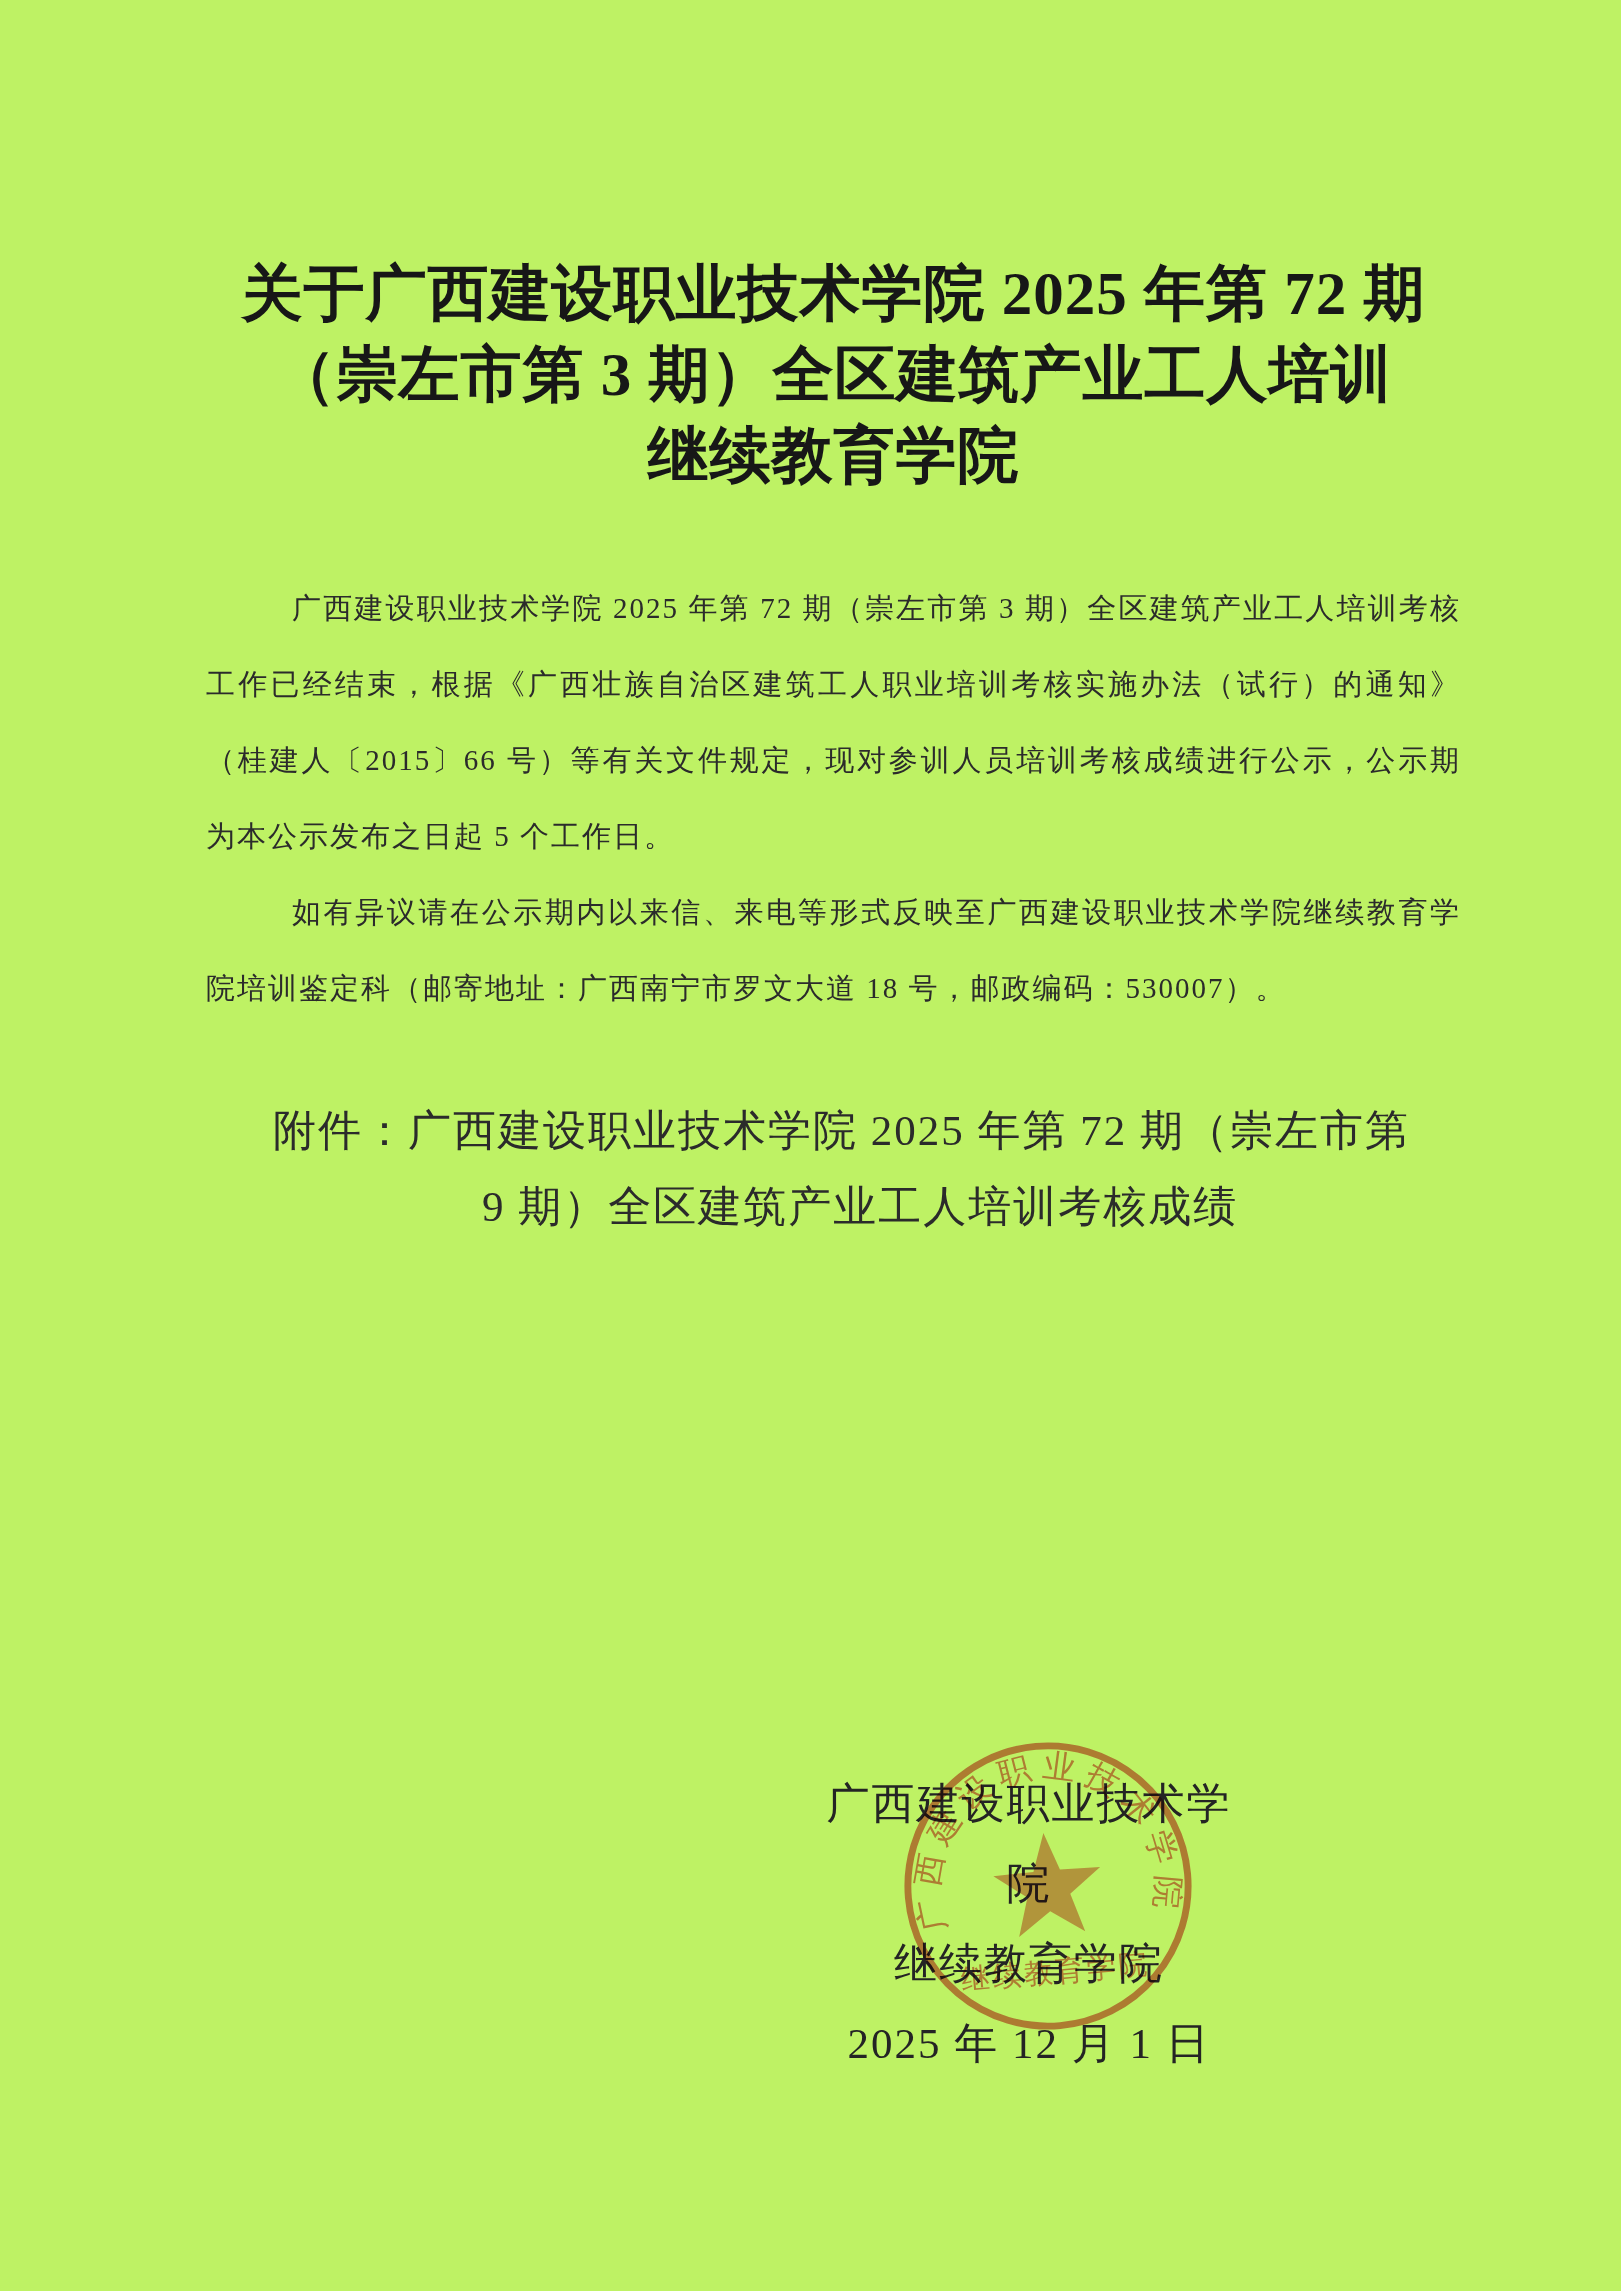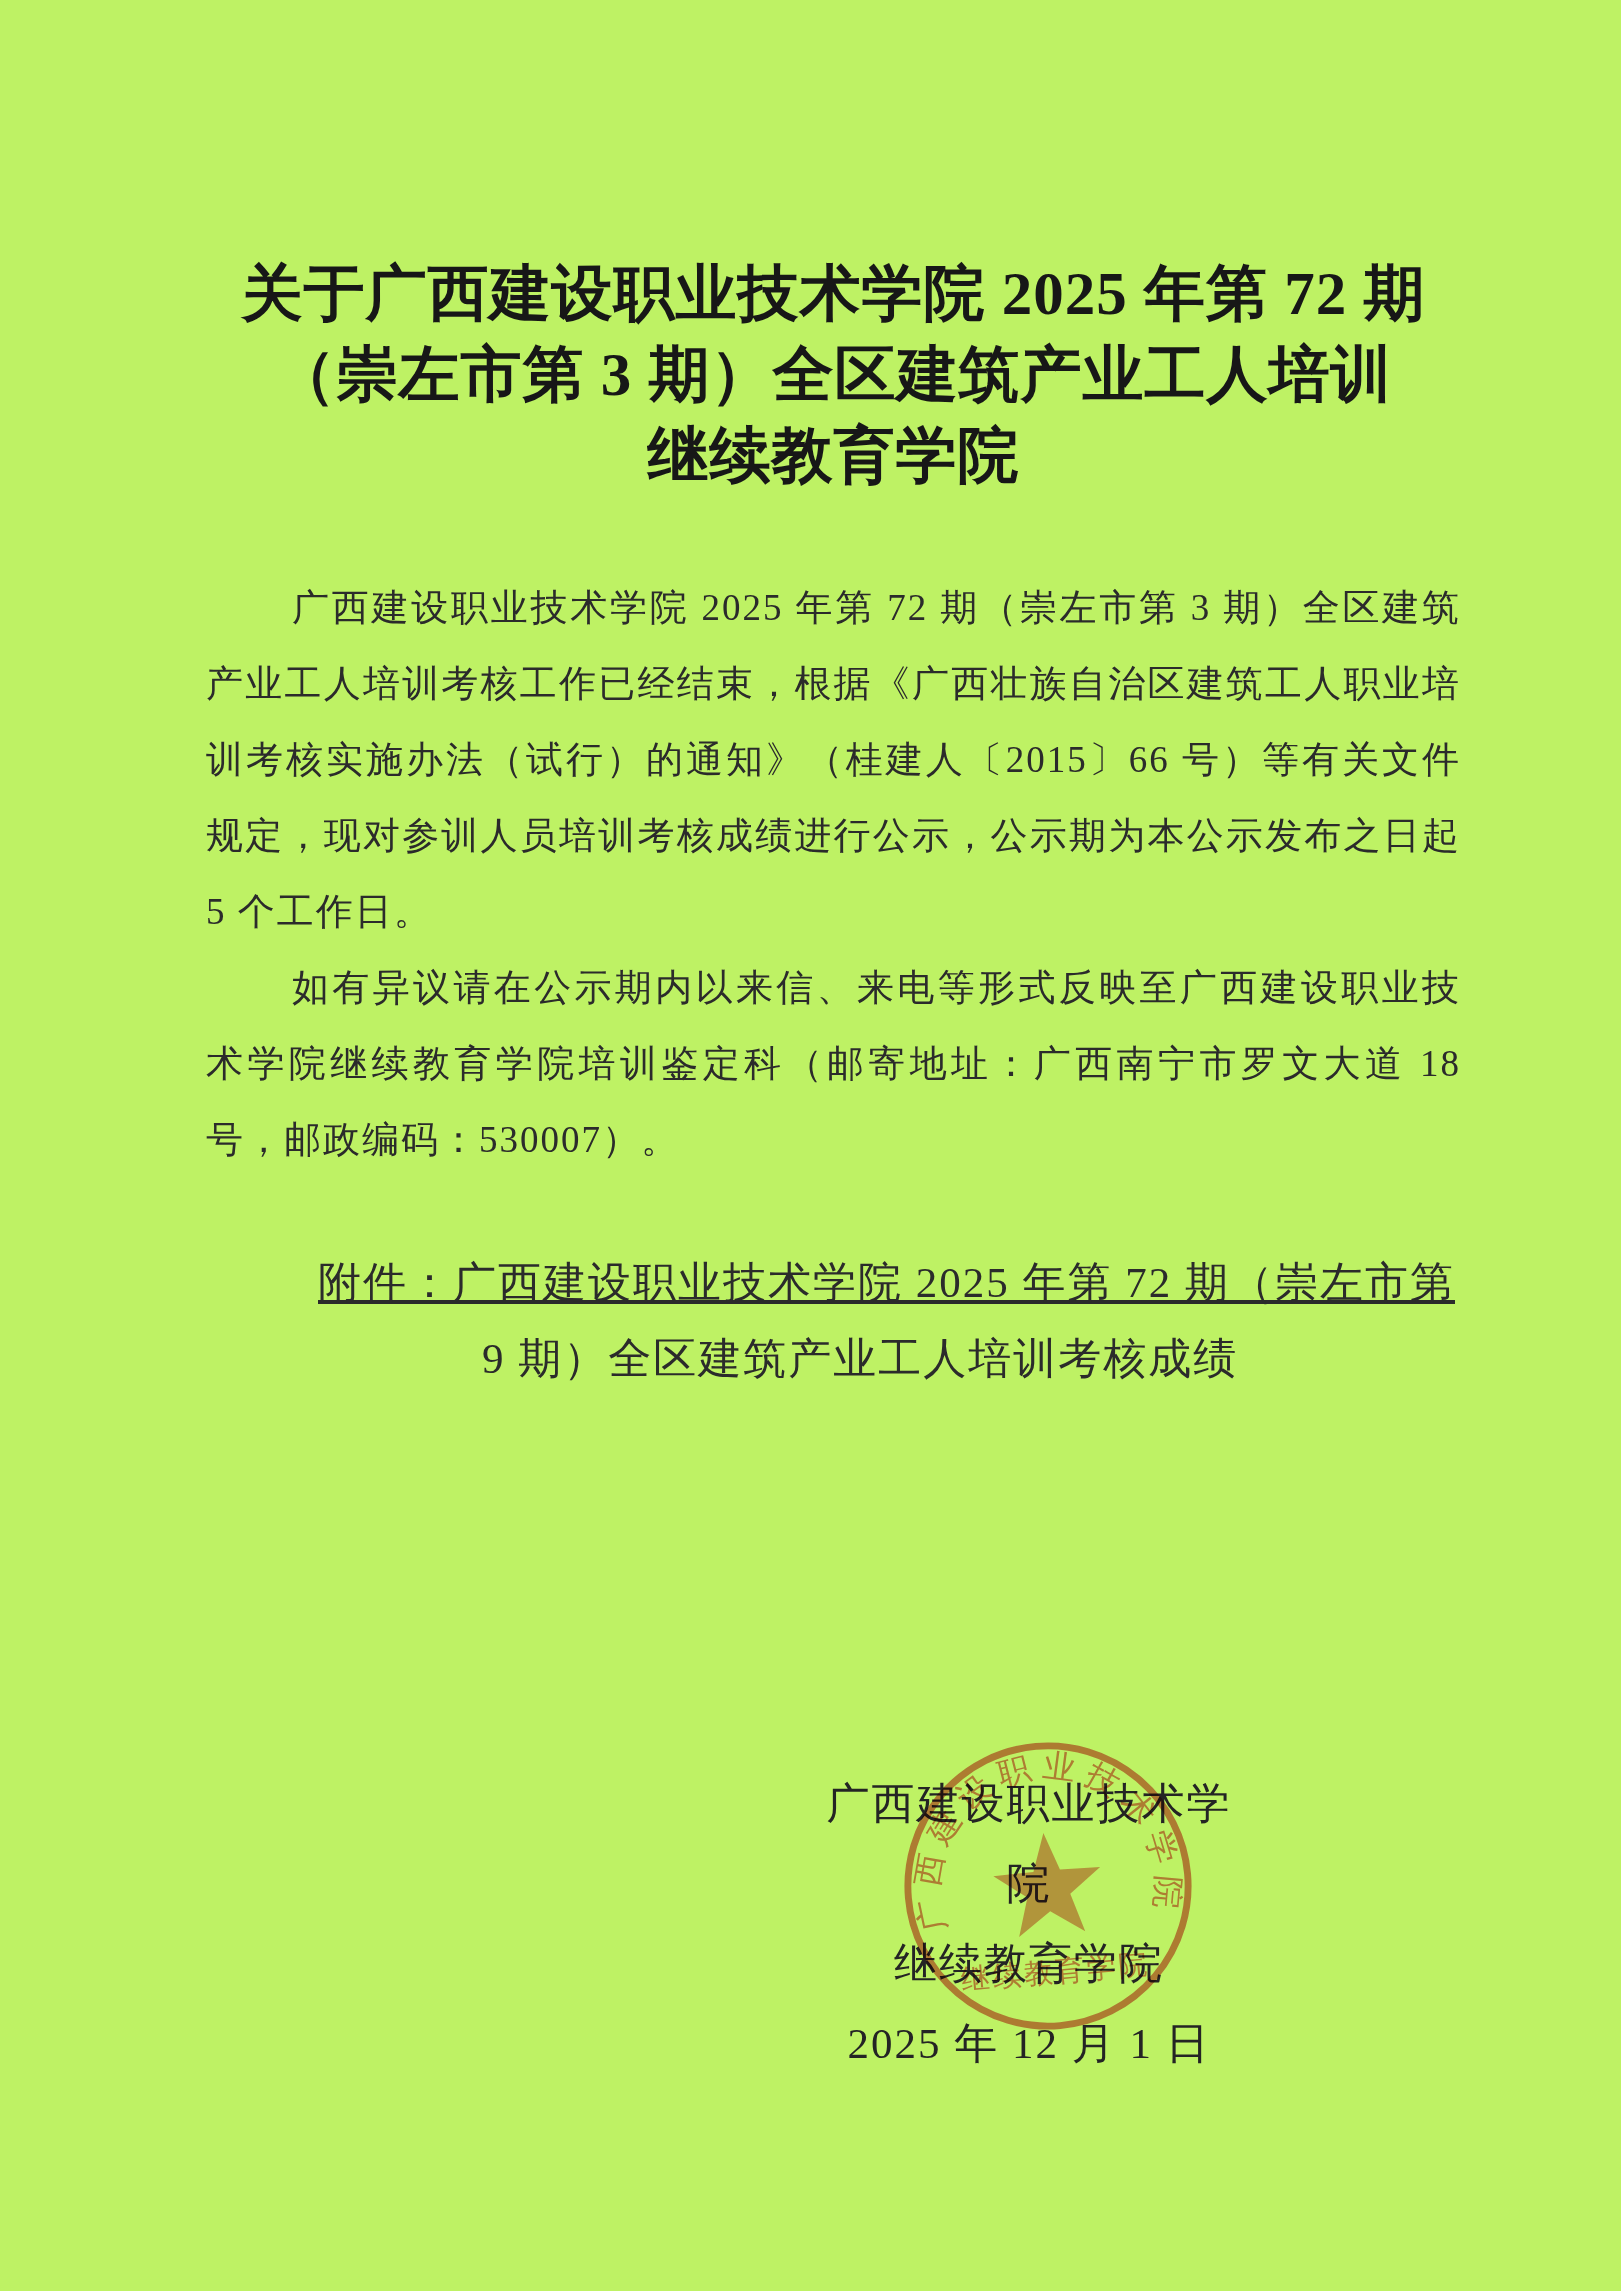--- a/index.html
+++ b/index.html
@@ -26,37 +26,37 @@
   .doc-title {
     text-align: center;
     font-size: 61px;
     line-height: 81px;
     font-weight: bold;
     color: #171717;
     letter-spacing: 1px;
   }
   .body-text {
     margin-top: 74px;
-    font-size: 37px;
+    font-size: 29px;
     line-height: 76px;
     letter-spacing: 2px;
     text-align: justify;
     text-justify: inter-character;
   }
   .body-text p {
     margin: 0;
     text-indent: 86px;
   }
   .attachment {
     margin-top: 67px;
     font-size: 43px;
     line-height: 76px;
     letter-spacing: 2px;
   }
-  .attachment .att-line-1 { margin-left: 112px; text-decoration: underline; }
+  .attachment .att-line-1 { margin-left: 67px; }
   .attachment .att-line-2 { margin-left: 276px; }
   .signature {
     position: absolute;
     left: 823px;
     top: 1764px;
     width: 412px;
     text-align: center;
     font-size: 43px;
     line-height: 80px;
     letter-spacing: 2px;

